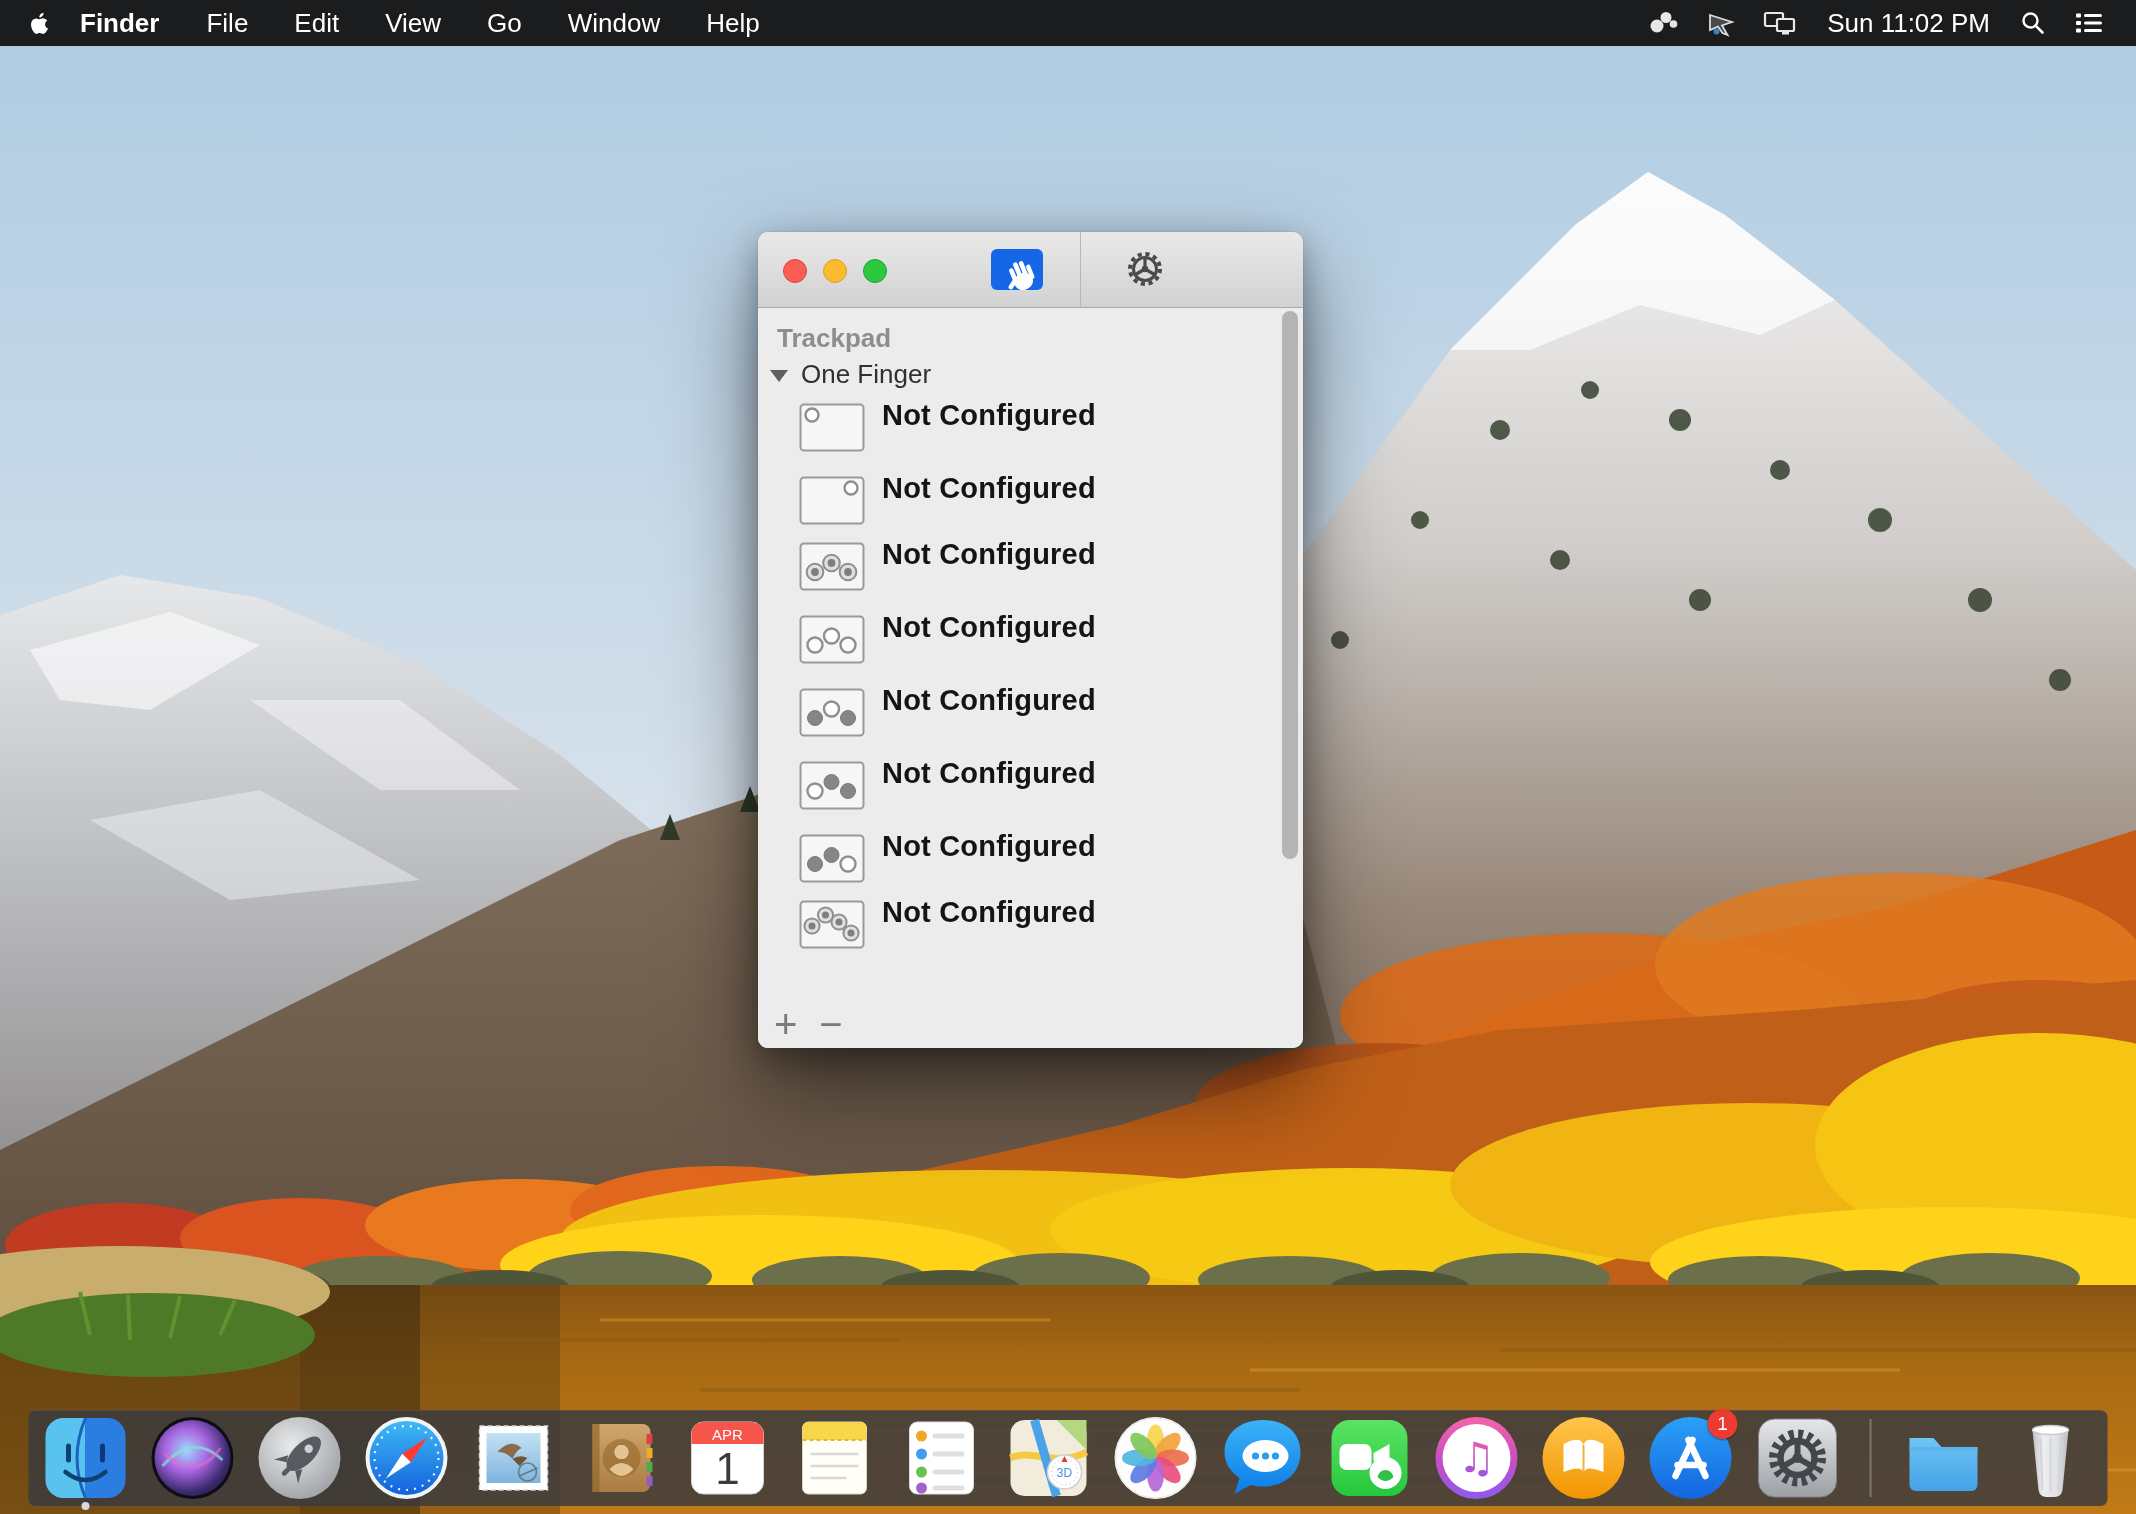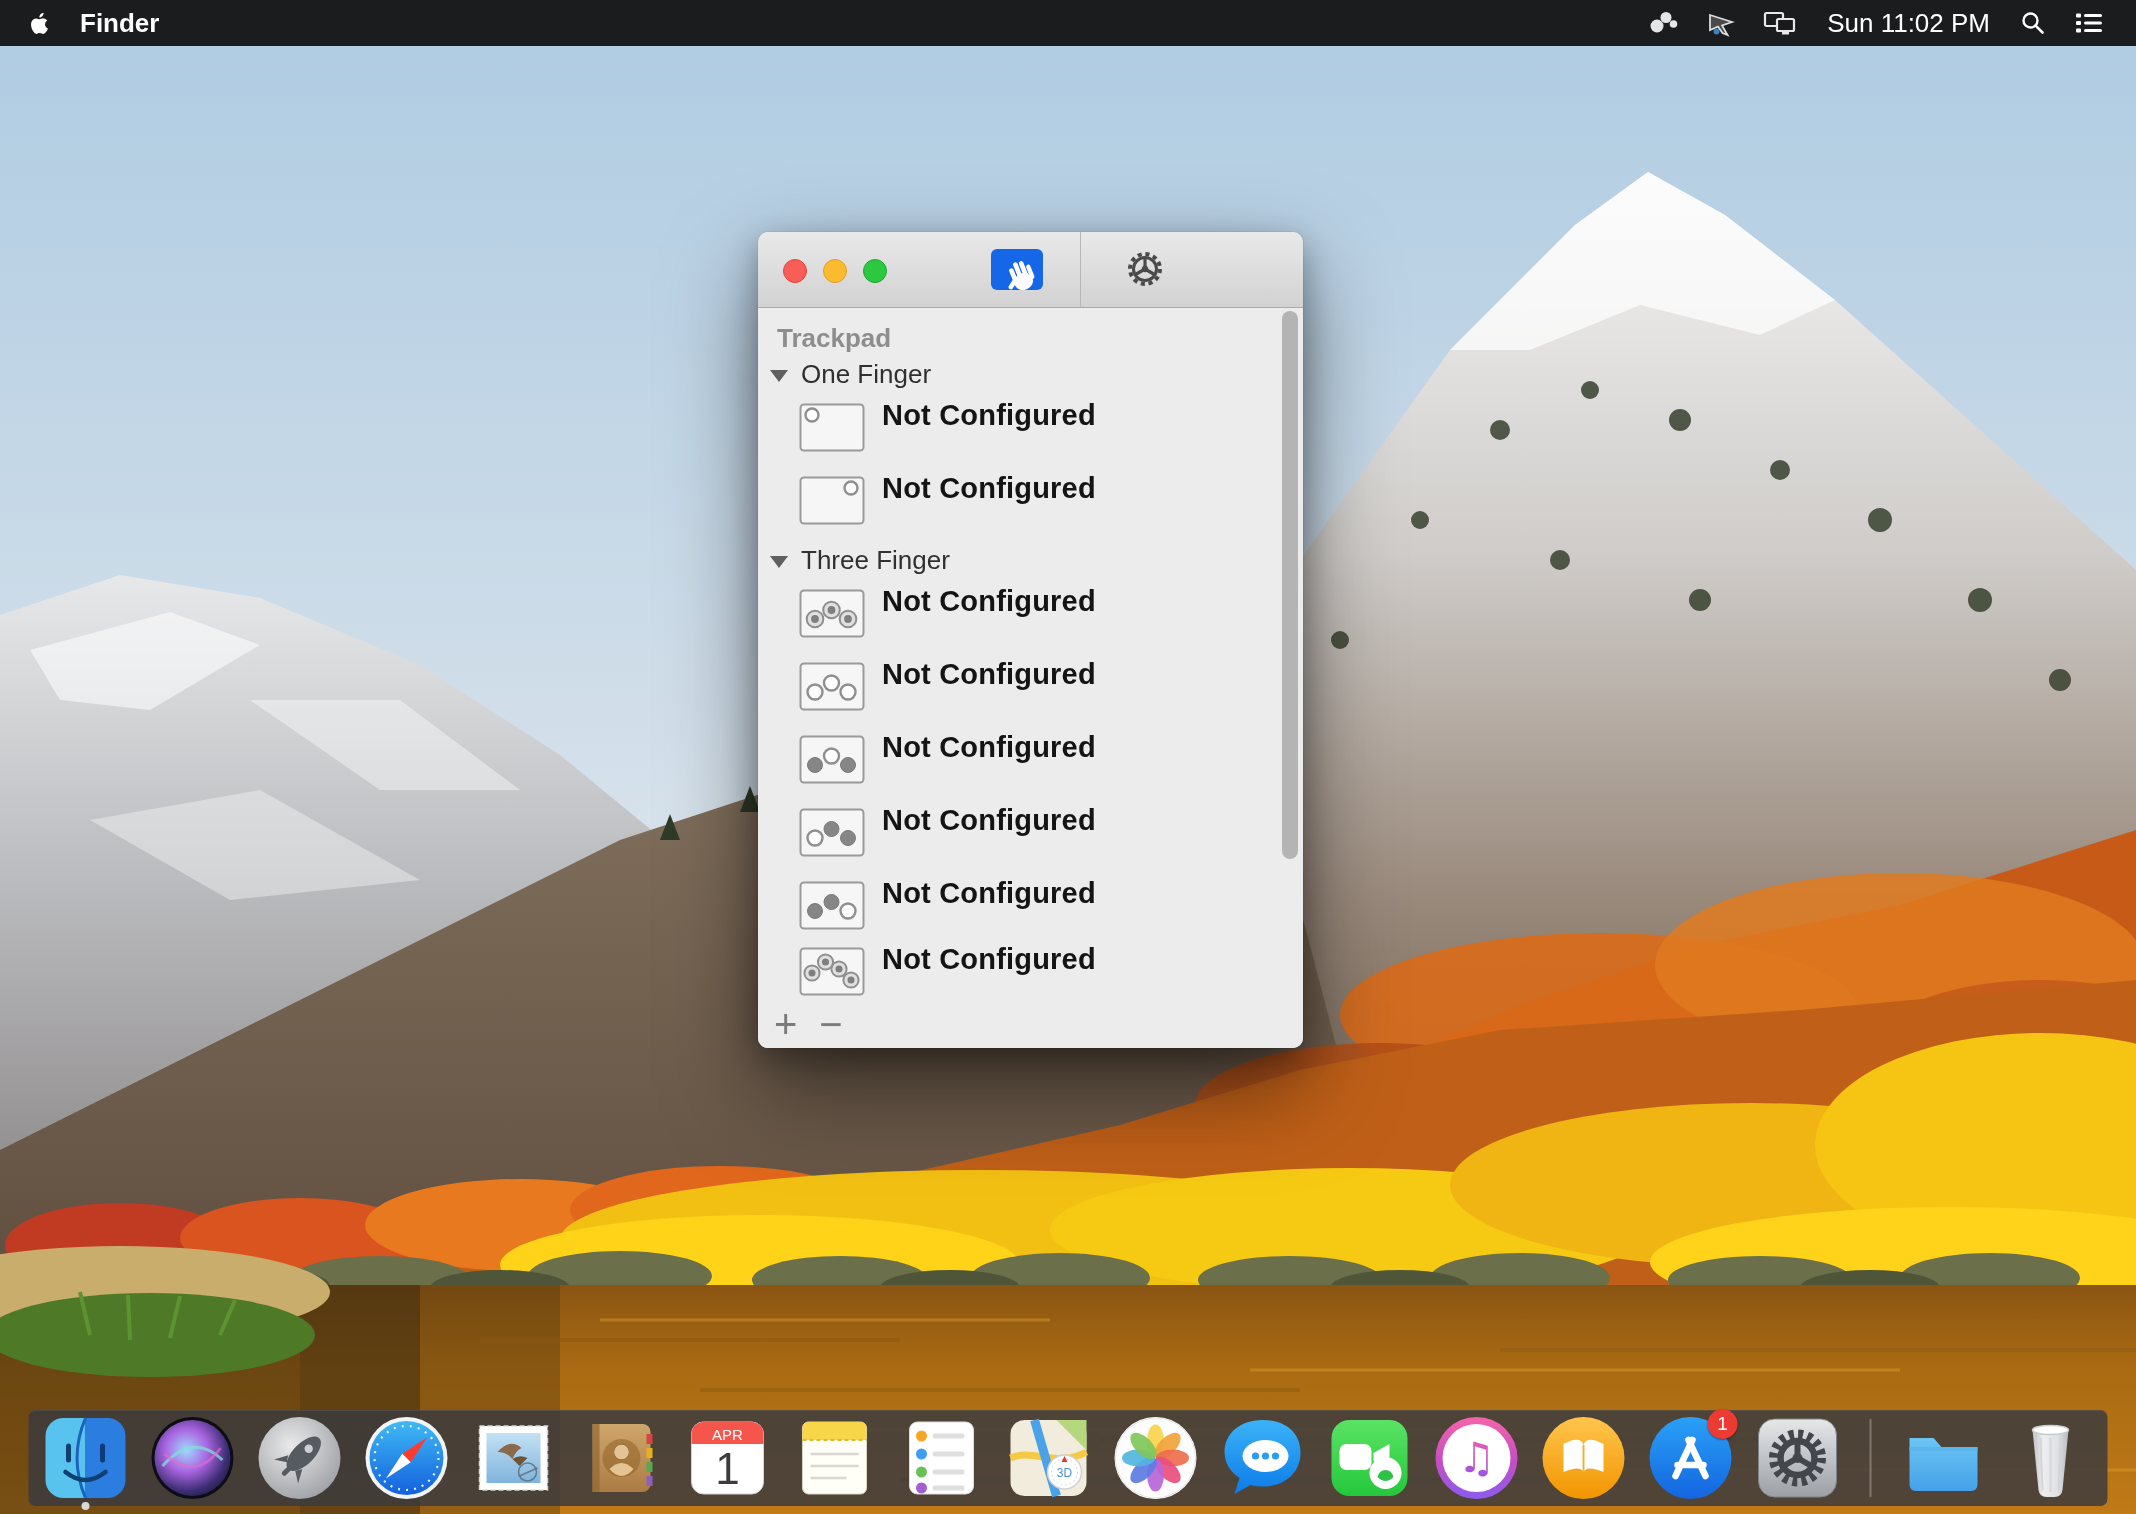--- a/index.html
+++ b/index.html
@@ -202,20 +202,28 @@
 
 <div class="menu-bar">
   <div class="menu-left">
     <span class="apple-wrap">
       <svg width="24" height="29" viewBox="0 0 30 36">
         <path fill="#fff" d="M21.3 19.2c0-3.3 2.7-4.9 2.8-5-1.5-2.2-3.9-2.5-4.7-2.6-2-.2-3.9 1.2-4.9 1.2-1 0-2.6-1.2-4.3-1.1-2.2 0-4.2 1.3-5.3 3.2-2.3 3.9-.6 9.7 1.6 12.9 1.1 1.6 2.4 3.3 4.1 3.2 1.6-.1 2.2-1 4.2-1s2.5 1 4.3 1c1.8 0 2.9-1.6 4-3.2 1.3-1.8 1.8-3.6 1.8-3.7-.1 0-3.5-1.4-3.6-4.9z"></path>
         <path fill="#fff" d="M18.1 8.6c.9-1.1 1.5-2.6 1.3-4.1-1.3.1-2.9.9-3.8 2-.8 1-1.6 2.5-1.4 4 1.5.1 3-.8 3.9-1.9z"></path>
       </svg>
     </span>
     <span class="app-name">Finder</span>
+    <span id="menu-items" style="display:flex;align-items:center;">
+        <span class="menu-item">File</span>
+        <span class="menu-item">Edit</span>
+        <span class="menu-item">View</span>
+        <span class="menu-item">Go</span>
+        <span class="menu-item">Window</span>
+        <span class="menu-item">Help</span>
+      </span>
   </div>
   <div class="menu-right">
     <span class="status-icon">
       <svg width="30" height="26" viewBox="0 0 30 26">
         <circle cx="8" cy="16" r="6.5" fill="#e6e6e6"></circle>
           <circle cx="17" cy="7.5" r="5.5" fill="#e6e6e6"></circle>
           <circle cx="24.5" cy="14" r="3.8" fill="#e6e6e6"></circle>
       </svg>
     </span>
     <span class="status-icon">
@@ -301,24 +309,20 @@
             </svg></span>
           <span class="lbl">Not Configured</span>
         </div>
         <div class="gesture-row">
           <span class="gicon"><svg width="66" height="49" viewBox="0 0 66 49">
               <rect x="1.5" y="1.5" width="63" height="46" rx="3.5" fill="#f6f6f6" stroke="#9a9a9a" stroke-width="2"></rect>
               <circle cx="52" cy="12" r="6.5" fill="#fdfdfd" stroke="#8f8f8f" stroke-width="2.4"></circle>
             </svg></span>
           <span class="lbl">Not Configured</span>
         </div>
-        <div class="sec-header">
-          <span class="tri"></span>
-          <span class="sec-label">Three Finger</span>
-        </div>
         <div class="gesture-row firstrow">
           <span class="gicon"><svg width="66" height="49" viewBox="0 0 66 49">
               <rect x="1.5" y="1.5" width="63" height="46" rx="3.5" fill="#f6f6f6" stroke="#9a9a9a" stroke-width="2"></rect>
               <circle cx="16" cy="30" r="8.3" fill="#e0e0e0" stroke="#8f8f8f" stroke-width="2"></circle>
               <circle cx="16" cy="30" r="3.9000000000000004" fill="#7f7f7f"></circle>
               <circle cx="32.5" cy="21" r="8.3" fill="#e0e0e0" stroke="#8f8f8f" stroke-width="2"></circle>
               <circle cx="32.5" cy="21" r="3.9000000000000004" fill="#7f7f7f"></circle>
               <circle cx="49" cy="30" r="8.3" fill="#e0e0e0" stroke="#8f8f8f" stroke-width="2"></circle>
               <circle cx="49" cy="30" r="3.9000000000000004" fill="#7f7f7f"></circle>
             </svg></span>

